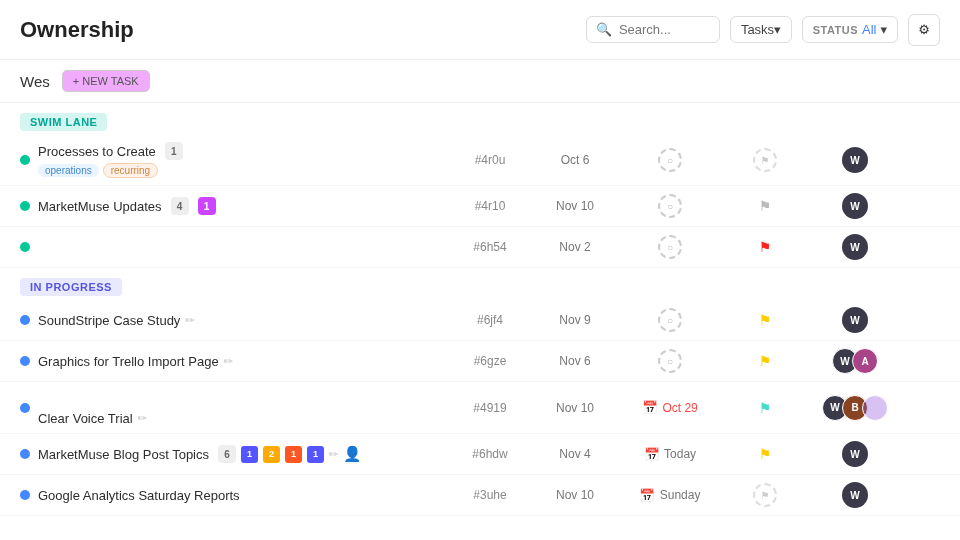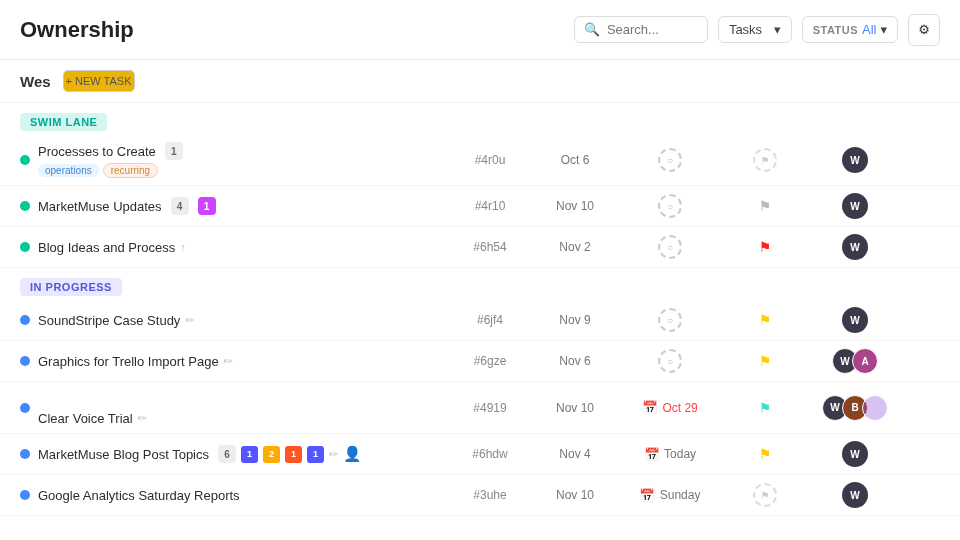--- a/index.html
+++ b/index.html
@@ -6,28 +6,28 @@
     body { font-family: -apple-system, BlinkMacSystemFont, 'Segoe UI', sans-serif; background: #fff; color: #333; font-size: 13px; overflow: hidden; }
 
     .page { width: 960px; height: 540px; display: flex; flex-direction: column; }
 
     
     .header { display: flex; align-items: center; padding: 12px 20px; border-bottom: 1px solid #eee; height: 60px; }
     .header-title { font-size: 22px; font-weight: 700; color: #222; flex: 1; }
     .header-right { display: flex; align-items: center; gap: 10px; }
     .search-box { display: flex; align-items: center; border: 1px solid #ddd; border-radius: 6px; padding: 5px 10px; gap: 6px; background: #fff; }
     .search-box input { border: none; outline: none; font-size: 13px; color: #555; width: 90px; }
-    .tasks-btn { display: flex; align-items: flex-start; gap: 12px; border: 1px solid #ddd; border-radius: 6px; padding: 5px 10px; cursor: pointer; font-size: 13px; color: #444; }
+    .tasks-btn { display: flex; align-items: flex-start; gap: 0; border: 1px solid #ddd; border-radius: 6px; padding: 5px 10px; cursor: pointer; font-size: 13px; color: #444; }
     .status-btn { display: flex; align-items: center; gap: 4px; border: 1px solid #ddd; border-radius: 6px; padding: 5px 10px; cursor: pointer; font-size: 13px; color: #444; }
     .filter-btn { display: flex; align-items: center; justify-content: center; border: 1px solid #ddd; border-radius: 6px; width: 32px; height: 32px; cursor: pointer; }
 
     
     .subheader { display: flex; align-items: center; padding: 10px 20px; gap: 12px; border-bottom: 1px solid #f0f0f0; }
-    .user-name { font-size: 15px; font-weight: 700; color: #333; }
-    .new-task-btn { border: 1px solid #ccc; border-radius: 5px; padding: 4px 2px; font-size: 11px; color: #555; cursor: pointer; background: #eab308; text-align: center; }
+    .user-name { font-size: 15px; font-weight: 400; color: #333; }
+    .new-task-btn { border: 1px solid #ccc; border-radius: 5px; padding: 4px 10px; font-size: 11px; color: #555; cursor: pointer; background: #f0abfc; text-align: center; }
 
     
     .table-header { display: grid; grid-template-columns: 1fr 80px 90px 100px 90px 90px 40px; padding: 8px 20px; color: #aaa; font-size: 11px; font-weight: 600; letter-spacing: 0.5px; border-bottom: 1px solid #eee; }
     .table-header .th { text-align: left; }
 
     
     .content { flex: 1; overflow-y: auto; padding-bottom: 10px; }
 
     
     .section-label { display: inline-flex; align-items: center; padding: 3px 10px; border-radius: 4px; font-size: 11px; font-weight: 700; letter-spacing: 0.5px; margin: 10px 20px 4px 20px; }
@@ -188,26 +188,20 @@
       <div class="assignee-cell">
         <div class="avatar dark">W</div>
       </div>
       <div class="cell-center"></div>
     </div>
 
     
     <div class="task-row">
       <div class="task-name-cell">
         <span class="status-dot green"></span>
-        <div class="task-name-wrapper">
-          <div style="display:flex;align-items:center;gap:5px;">
-            <span class="task-name">Blog Ideas and Process</span>
-            <span style="color:#bbb;font-size:11px;">↑</span>
-          </div>
-        </div>
       </div>
       <div class="cell-center">
           <span class="cell-id">#6h54</span>
         </div>
       <div class="cell-center">
           <span class="cell-date">Nov 2</span>
         </div>
       <div class="cell-center">
         <span class="circle-icon">○</span>
       </div>

